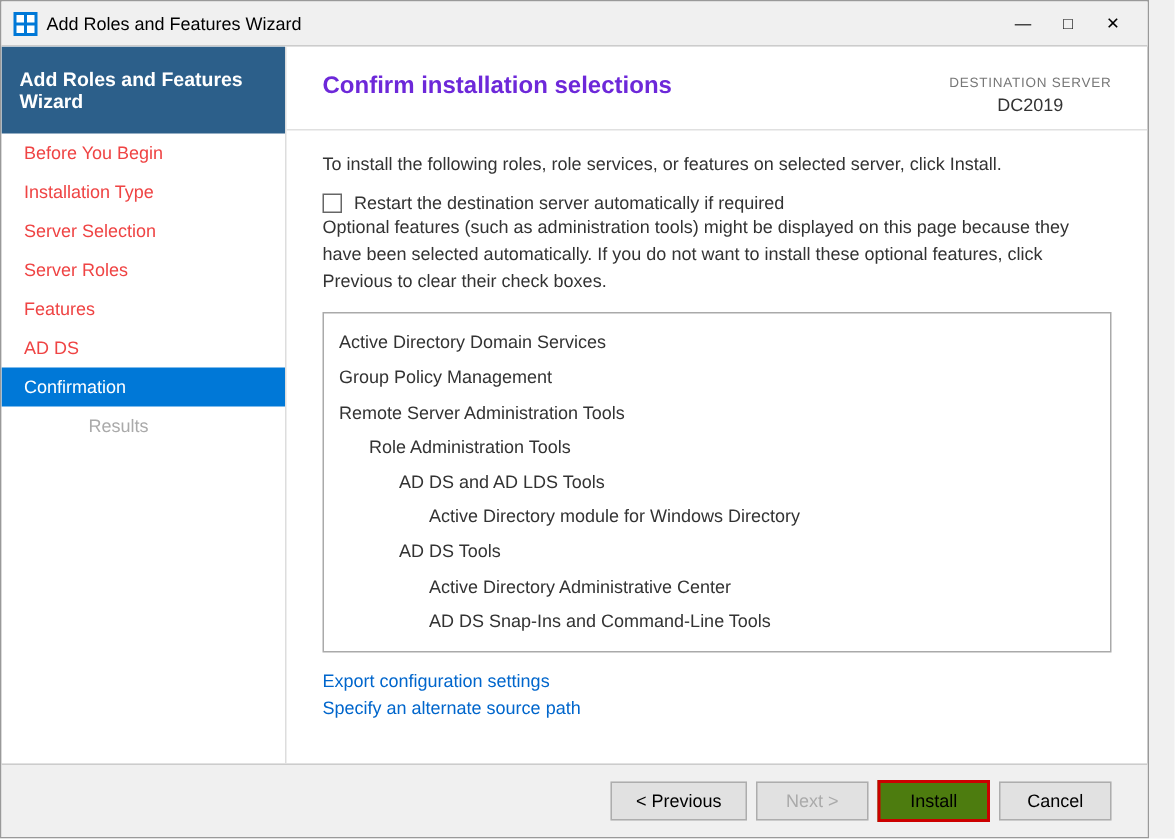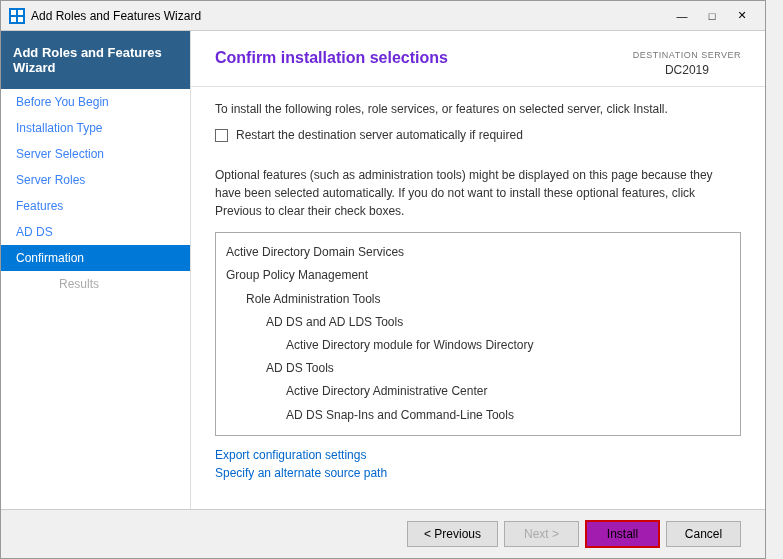--- a/index.html
+++ b/index.html
@@ -80,21 +80,21 @@
       font-size: 13px;
       font-weight: bold;
       padding: 14px 12px;
       min-height: 55px;
       display: flex;
       align-items: flex-end;
     }
     .nav-item {
       padding: 6px 12px;
       font-size: 12px;
-      color: #3b82f6;
+      color: #ef4444;
       cursor: pointer;
       border-left: 3px solid transparent;
     }
     .nav-item.active {
       background: #0078d7;
       color: #fff;
       font-weight: 500;
     }
     .nav-item.disabled {
       color: #aaa;
@@ -143,21 +143,21 @@
     .instruction {
       font-size: 12px;
       color: #333;
       margin-bottom: 10px;
       line-height: 1.4;
     }
     .checkbox-row {
       display: flex;
       align-items: center;
       gap: 8px;
-      margin-bottom: 24px;
+      margin-bottom: 0;
     }
     .checkbox-box {
       width: 13px;
       height: 13px;
       border: 1px solid #666;
       background: #fff;
       flex-shrink: 0;
     }
     .checkbox-label {
       font-size: 12px;
@@ -207,21 +207,21 @@
       padding: 5px 16px;
       font-size: 12px;
       border: 1px solid #adadad;
       background: #e1e1e1;
       cursor: pointer;
       min-width: 75px;
       text-align: center;
     }
     .btn-primary {
       border: 2px solid #c00;
-      background: #a21caf;
+      background: #4d7c0f;
       font-weight: 500;
     }
     .btn-disabled {
       color: #aaa;
       cursor: default;
     }
   </style>
 </head>
 <body>
 
@@ -278,20 +278,21 @@
           <div class="checkbox-box"></div>
           <span class="checkbox-label">Restart the destination server automatically if required</span>
         </div>
 
         <p class="optional-text">Optional features (such as administration tools) might be displayed on this page because they have been selected automatically. If you do not want to install these optional features, click Previous to clear their check boxes.</p>
 
         <div class="features-box">
           <div id="features-list">
               <div class="feature-item">Active Directory Domain Services</div>
               <div class="feature-item">Group Policy Management</div>
+              <div class="feature-item">Remote Server Administration Tools</div>
               <div class="feature-item indent1">Role Administration Tools</div>
               <div class="feature-item indent2">AD DS and AD LDS Tools</div>
               <div class="feature-item indent3">Active Directory module for Windows Directory</div>
               <div class="feature-item indent2">AD DS Tools</div>
               <div class="feature-item indent3">Active Directory Administrative Center</div>
               <div class="feature-item indent3">AD DS Snap-Ins and Command-Line Tools</div>
             </div>
         </div>
 
         <div id="links-list">

